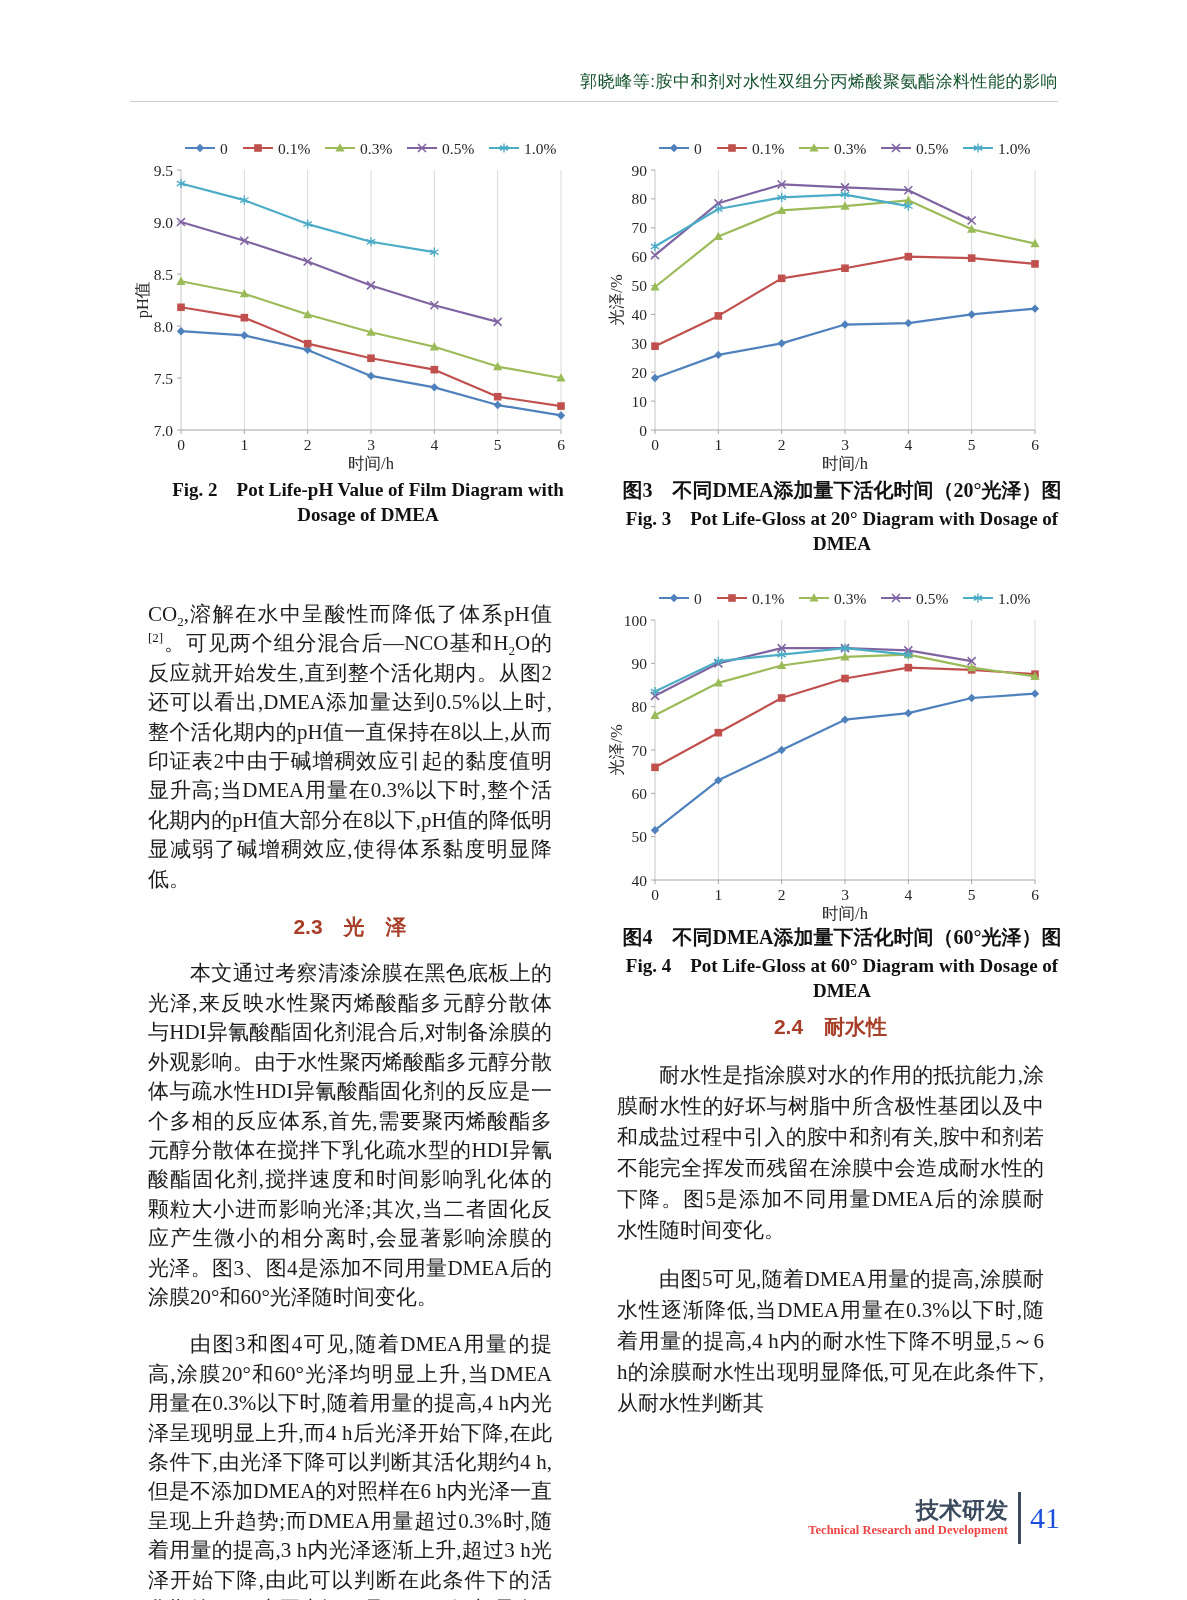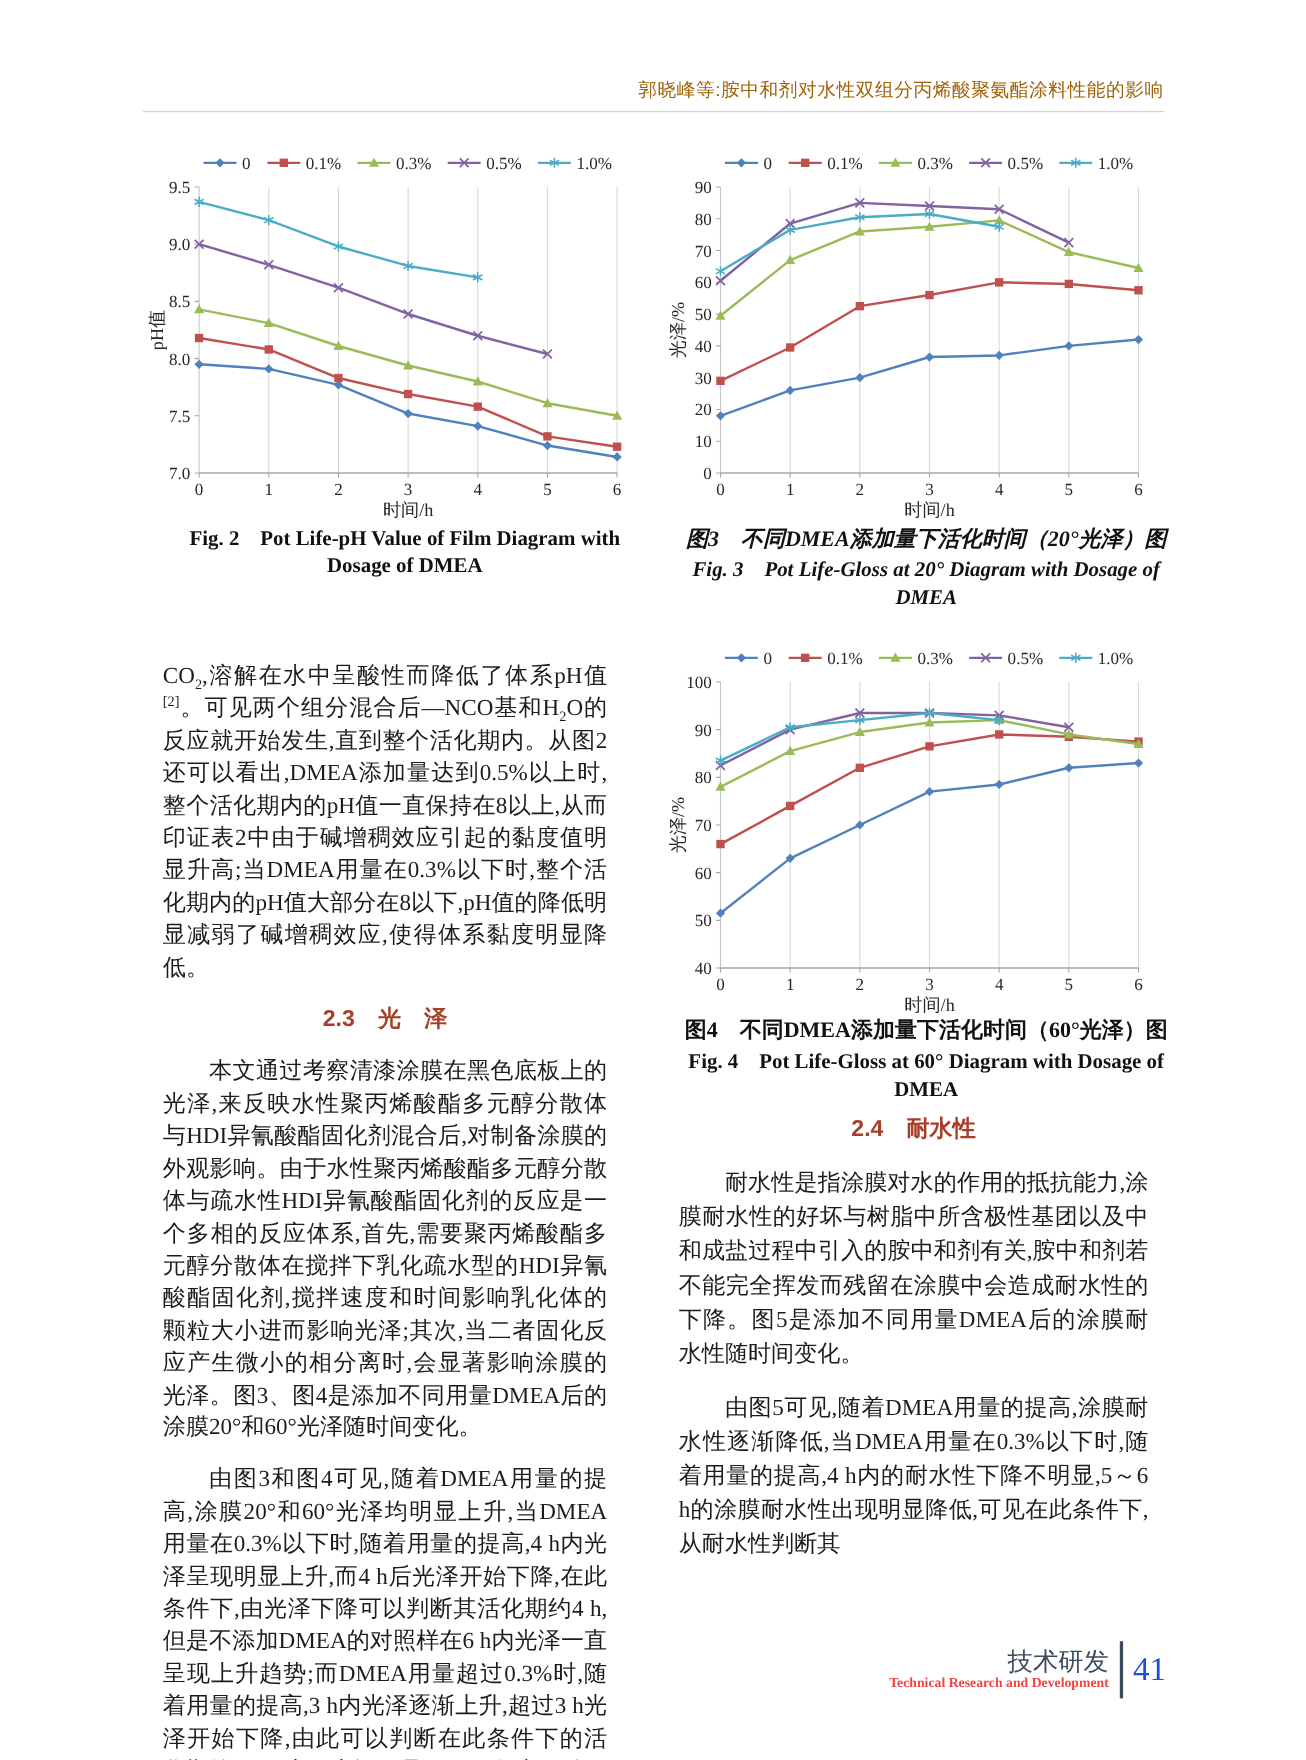--- a/index.html
+++ b/index.html
@@ -5,49 +5,49 @@
   html,body{margin:0;padding:0;}
   body{
     width:1187px;height:1600px;background:#ffffff;position:relative;
     font-family:"Liberation Serif","DejaVu Serif",serif;color:#1c1c1c;
     overflow:hidden;
   }
   .abs{position:absolute;}
   
   #hdr{top:70px;left:130px;width:928px;text-align:right;
        font-family:"Liberation Sans","DejaVu Sans",sans-serif;
-       font-size:17px;color:#a16207;letter-spacing:.5px;}
+       font-size:17px;color:#14532d;letter-spacing:.5px;}
   #rule{top:101px;left:130px;width:928px;height:1px;background:#c9cfd4;}
   
   .chart-box{width:470px;height:345px;}
   #c0{left:133px;top:126px;}
   #c1{left:607px;top:126px;}
   #c2{left:607px;top:576px;}
   
   .caption{width:470px;text-align:center;font-weight:bold;color:#111;}
   .caption .zh{font-size:20px;line-height:26px;margin-bottom:3px;}
   .caption .en{font-size:19px;line-height:25px;padding:0 14px;}
   #cap0{left:133px;top:477px;}
-  #cap1{left:607px;top:477px;font-style:italic;}
+  #cap1{left:607px;top:477px;}
   #cap2c{left:607px;top:924px;}
   
   .textcol{text-align:justify;word-break:break-all;}
   #textL{left:130px;top:582px;width:440px;font-size:21px;line-height:29.4px;}
   #textR{left:599px;top:1008px;width:463px;font-size:21px;line-height:31px;}
   .para{margin:18px;}
   .indent{text-indent:2em;}
   .sechead{font-family:Liberation Sans, sans-serif;
            font-weight:bold;color:#a63e28;font-size:21px;margin:3px 0 2px 0;
            text-align:center;}
   sup,sub{font-size:0.62em;line-height:0;}
   
   #footer{top:1492px;right:127px;display:flex;align-items:center;}
   .f-txt{text-align:right;margin-right:10px;}
   .f-zh{font-family:"Liberation Sans","DejaVu Sans",sans-serif;
-        font-weight:normal;font-size:23px;color:#3b4a5c;line-height:24px;}
+        font-weight:bold;font-size:23px;color:#3b4a5c;line-height:24px;}
   .f-en{font-size:12.5px;color:#ef4444;line-height:16px;font-weight:bold;}
   .f-bar{width:3px;height:52px;background:#3b4a5c;margin-right:9px;}
   .f-num{font-size:30px;color:#1d4ed8;line-height:52px;display:flex;align-items:flex-end;}
   svg text{font-family:"Liberation Serif","DejaVu Serif",serif;fill:#262626;}
 </style>
 </head>
 <body>
 
 <div id="hdr" class="abs">郭晓峰等:胺中和剂对水性双组分丙烯酸聚氨酯涂料性能的影响</div>
 <div id="rule" class="abs"></div>

